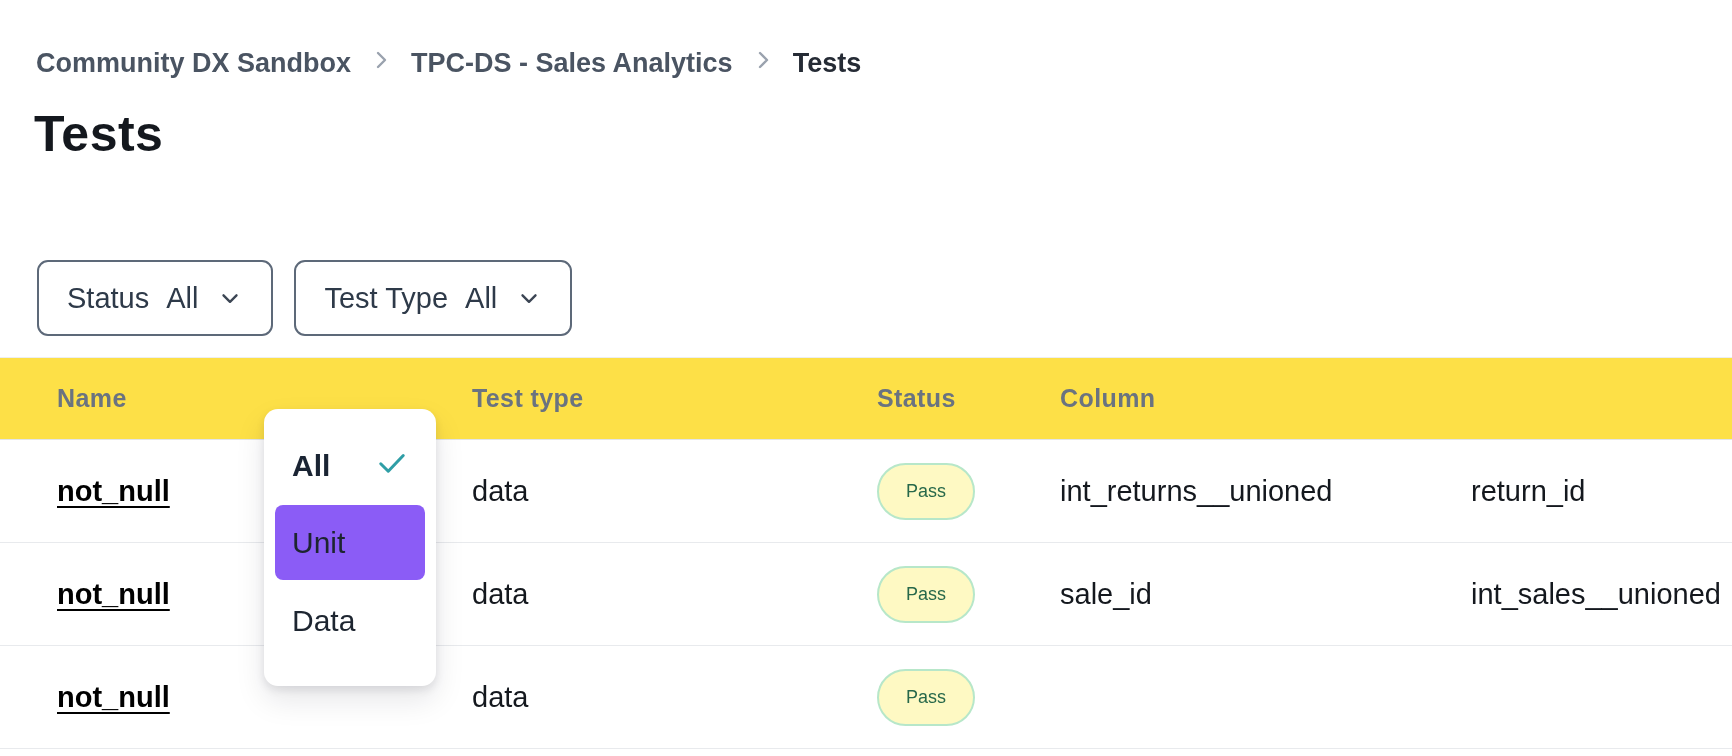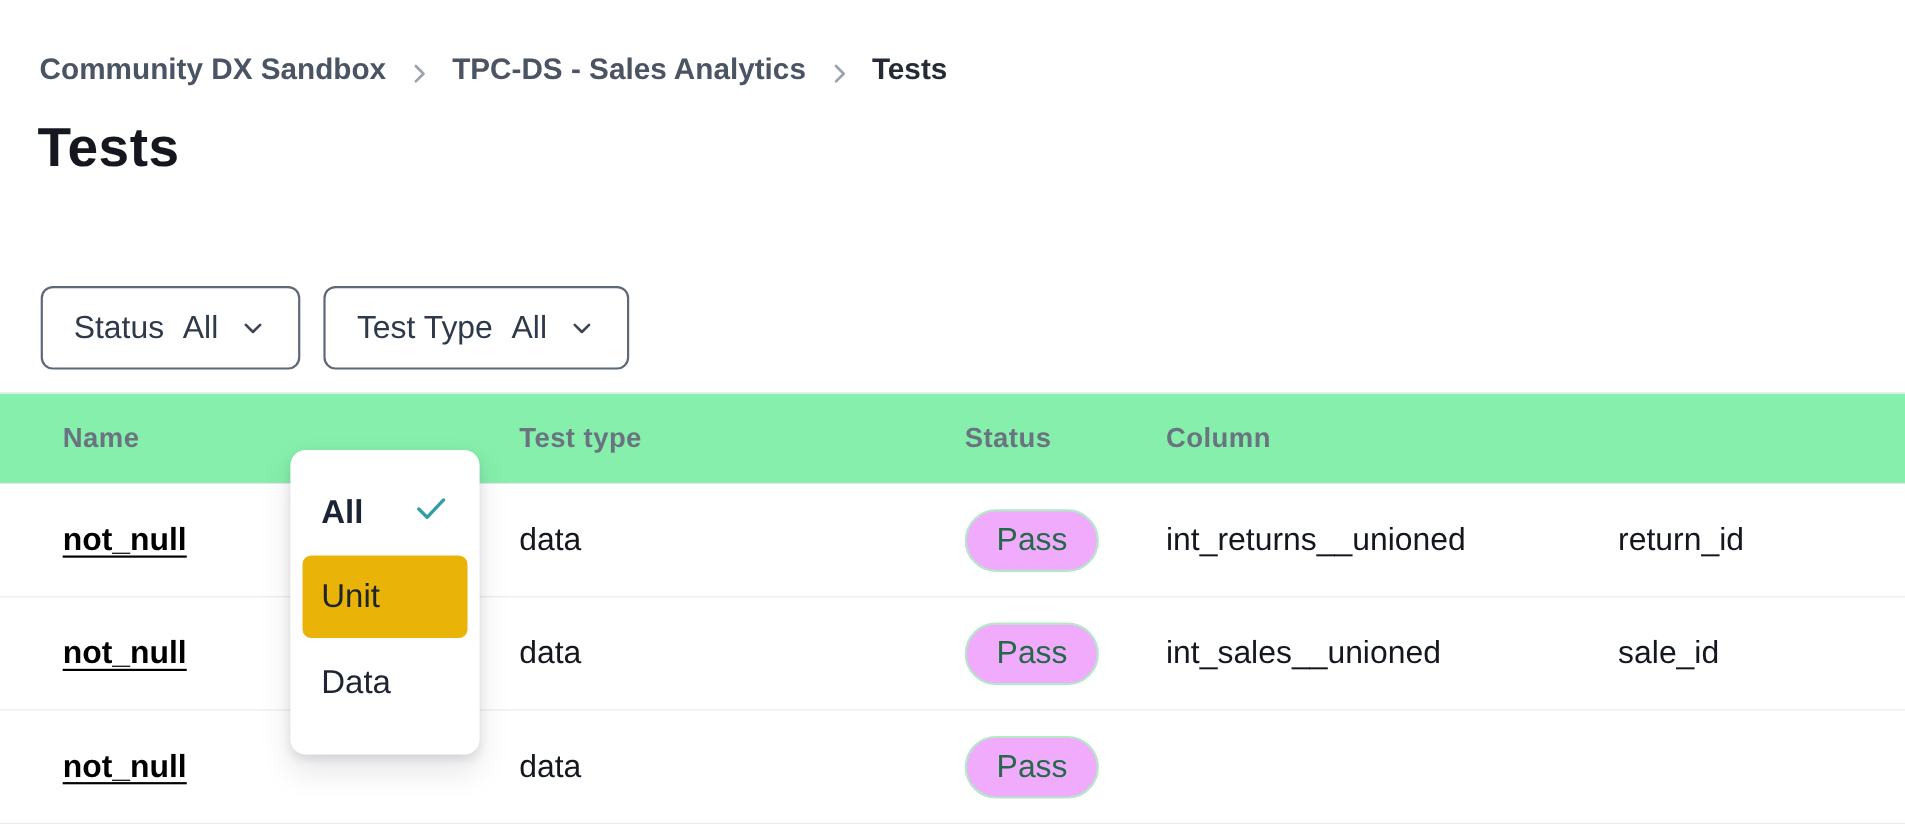--- a/index.html
+++ b/index.html
@@ -3,21 +3,21 @@
 <meta charset="utf-8">
 <style>
   * { margin: 0; padding: 0; box-sizing: border-box; }
   html, body { width: 1732px; height: 756px; overflow: hidden; background: #ffffff; }
   body { font-family: "Liberation Sans", sans-serif; color: #14181e; position: relative; }
 
   .page { position: relative; width: 1732px; height: 756px; }
 
   
   .breadcrumb {
-    display: flex; align-items: flex-end; gap: 18px;
+    display: flex; align-items: flex-start; gap: 18px;
     margin: 48px 0 0 36px; font-size: 27px; font-weight: 700; color: #4a5462;
   }
   .breadcrumb .crumb { cursor: pointer; }
   .breadcrumb .crumb.current { color: #252b35; }
   .breadcrumb .sep { display: flex; align-items: center; }
 
   
   .page-title { margin: 26px 0 0 34px; font-size: 50px; font-weight: 600; color: #14181e; letter-spacing: 0.5px; }
 
   
@@ -32,45 +32,45 @@
   .filter-btn .chev { margin-left: 2px; display: flex; align-items: center; }
 
   
   .table { margin-top: 21px; width: 1732px; }
   .trow {
     display: grid;
     grid-template-columns: 472px 405px 183px 411px auto;
     align-items: center;
   }
   .thead {
-    height: 83px; background: #86efac;
+    height: 83px; background: #fde047;
     border-top: 1px solid #eceef1; border-bottom: 1px solid #e2e5e9;
     font-size: 25px; font-weight: 700; color: #6a7380; letter-spacing: 0.4px;
   }
   .tbody-row { height: 103px; border-bottom: 1px solid #e8eaed; font-size: 29px; }
   .cell:first-child { padding-left: 57px; }
   .name-link { color: #000000; font-weight: 700; text-decoration: underline; text-underline-offset: 5px; cursor: pointer; }
   .badge {
     display: inline-flex; align-items: center; justify-content: center;
     height: 57px; padding: 0 27px; border-radius: 999px;
-    background: #f0abfc; border: 2px solid #b7e7c9; color: #27684a; font-size: 29px;
+    background: #fef9c3; border: 2px solid #b7e7c9; color: #27684a; font-size: 18px;
   }
 
   
   .dropdown {
     position: absolute; left: 264px; top: 361px; width: 172px; min-height: 277px;
     background: #ffffff; border-radius: 14px; z-index: 10;
     box-shadow: 0 4px 9px rgba(16,24,40,0.10), 0 14px 30px rgba(16,24,40,0.10);
     padding: 26px 0 24px 0;
   }
   .dd-item {
     display: flex; align-items: center; font-size: 30px; color: #1d2530; cursor: pointer;
   }
   .dd-item.selected { font-weight: 700; color: #1a2433; justify-content: space-between; padding: 0 26px 0 28px; height: 62px; }
-  .dd-item.hovered { background: #eab308; border-radius: 8px; margin: 8px 11px; padding-left: 17px; height: 75px; }
+  .dd-item.hovered { background: #8b5cf6; border-radius: 8px; margin: 8px 11px; padding-left: 17px; height: 75px; }
   .dd-item.plain { padding-left: 28px; height: 66px; margin-top: 6px; }
 </style>
 </head>
 <body>
 
 <div class="page">
 
   <nav class="breadcrumb">
     <span class="crumb">Community DX Sandbox</span>
     <span class="sep">
@@ -123,22 +123,22 @@
       <div class="cell">data</div>
       <div class="cell"><span class="badge">Pass</span></div>
       <div class="cell">int_returns__unioned</div>
       <div class="cell">return_id</div>
     </div>
 
     <div class="trow tbody-row">
       <div class="cell"><a class="name-link">not_null</a></div>
       <div class="cell">data</div>
       <div class="cell"><span class="badge">Pass</span></div>
+      <div class="cell">sale_id</div>
       <div class="cell">int_sales__unioned</div>
-      <div class="cell">sale_id</div>
     </div>
 
     <div class="trow tbody-row">
       <div class="cell"><a class="name-link">not_null</a></div>
       <div class="cell">data</div>
       <div class="cell"><span class="badge">Pass</span></div>
     </div>
   </div>
 
   <div class="dropdown">

